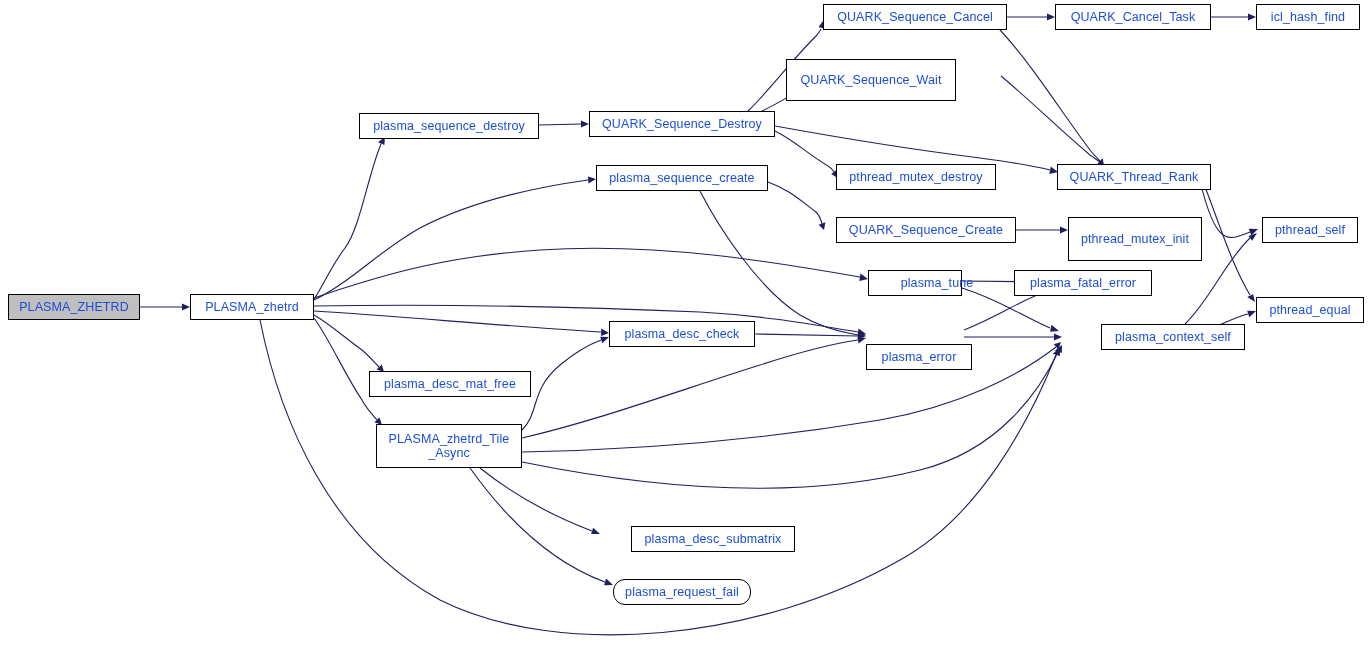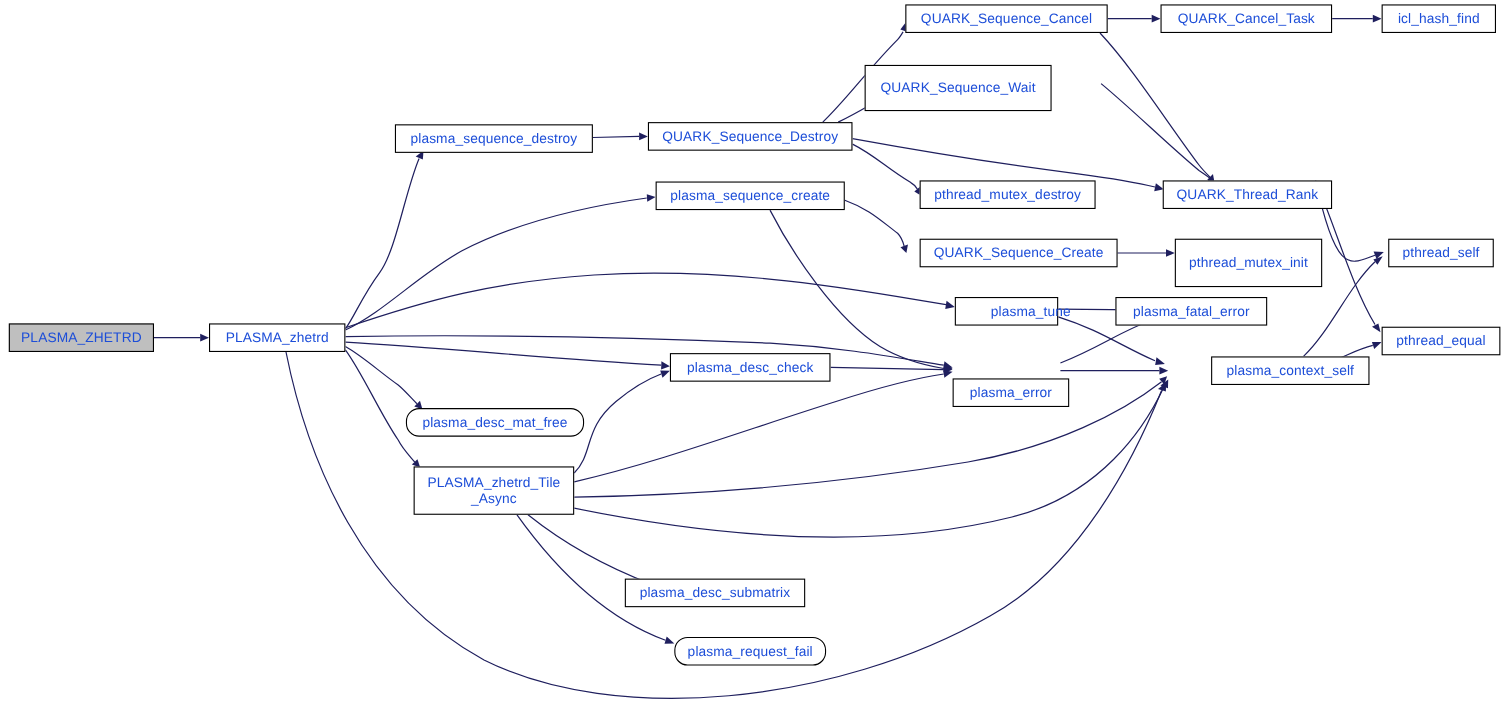--- a/index.html
+++ b/index.html
@@ -169,26 +169,26 @@
   <div class="node root" style="left:8px;top:294px;width:132px;height:26px;">PLASMA_ZHETRD</div>
 
   <div class="node" style="left:190px;top:294px;width:124px;height:26px;">PLASMA_zhetrd</div>
 
   <div class="node" style="left:359px;top:113px;width:180px;height:26px;">plasma_sequence_destroy</div>
 
   <div class="node" style="left:596px;top:165px;width:172px;height:26px;">plasma_sequence_create</div>
 
   <div class="node" style="left:609px;top:321px;width:146px;height:26px;">plasma_desc_check</div>
 
-  <div class="node" style="left:369px;top:371px;width:162px;height:26px;border-radius:12px;">plasma_desc_mat_free</div>
+  <div class="node" style="left:369px;top:371px;width:162px;height:26px;">plasma_desc_mat_free</div>
 
   <div class="node" style="left:376px;top:424px;width:146px;height:44px;">PLASMA_zhetrd_Tile
 _Async</div>
 
-  <div class="node" style="left:568px;top:526px;width:164px;height:26px;">plasma_desc_submatrix</div>
+  <div class="node" style="left:631px;top:526px;width:164px;height:26px;">plasma_desc_submatrix</div>
 
   <div class="node" style="left:613px;top:579px;width:138px;height:26px;border-radius:12px;">plasma_request_fail</div>
 
   <div class="node" style="left:589px;top:111px;width:186px;height:26px;">QUARK_Sequence_Destroy</div>
 
   <div class="node" style="left:823px;top:4px;width:184px;height:26px;">QUARK_Sequence_Cancel</div>
 
   <div class="node" style="left:786px;top:59px;width:170px;height:42px;">QUARK_Sequence_Wait</div>
 
   <div class="node" style="left:836px;top:164px;width:160px;height:26px;">pthread_mutex_destroy</div>

